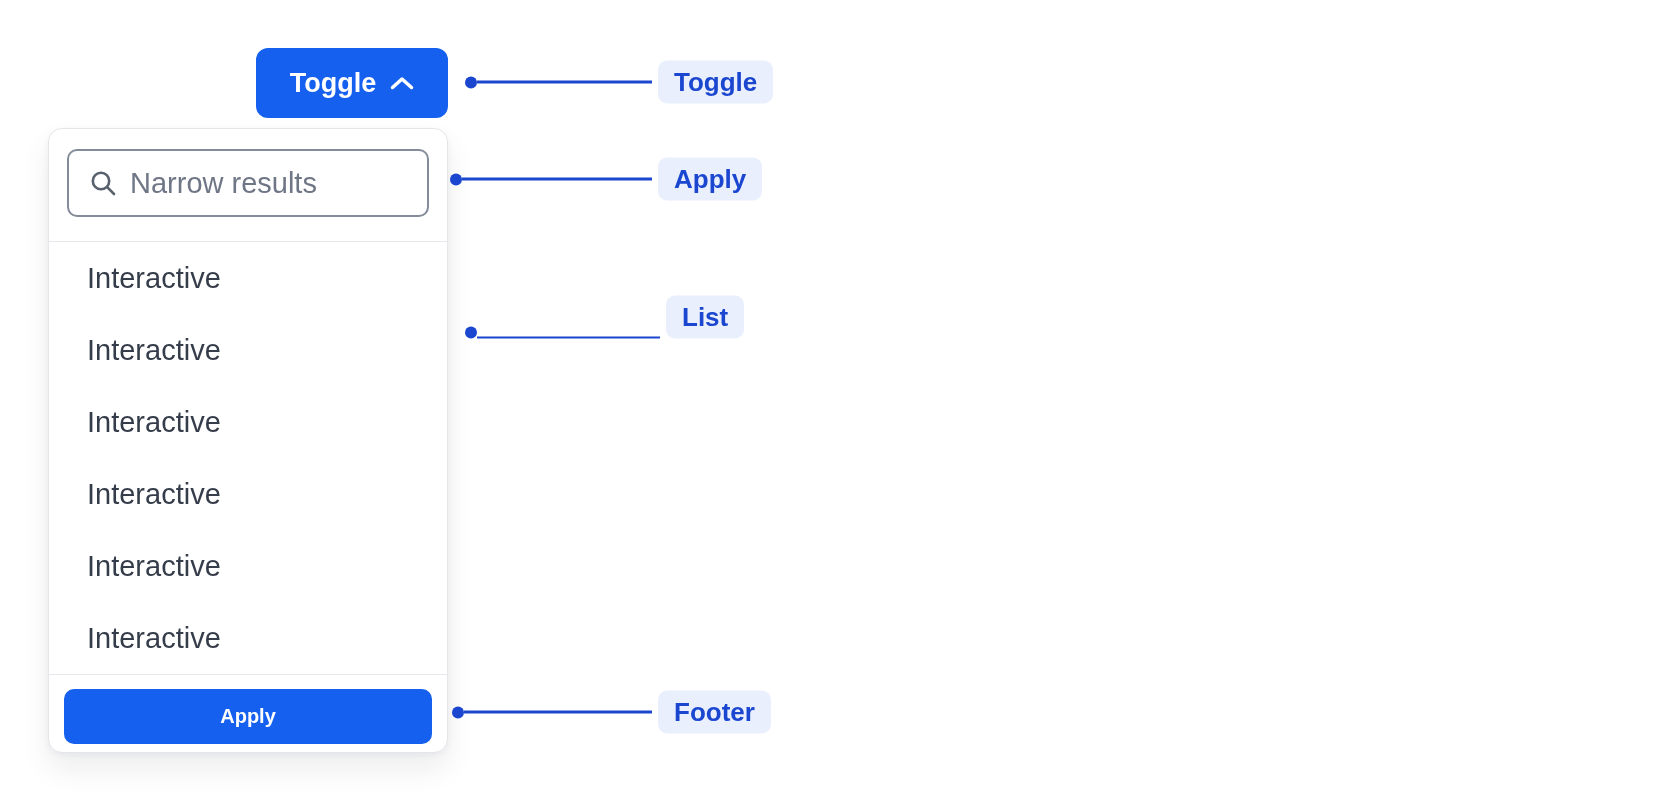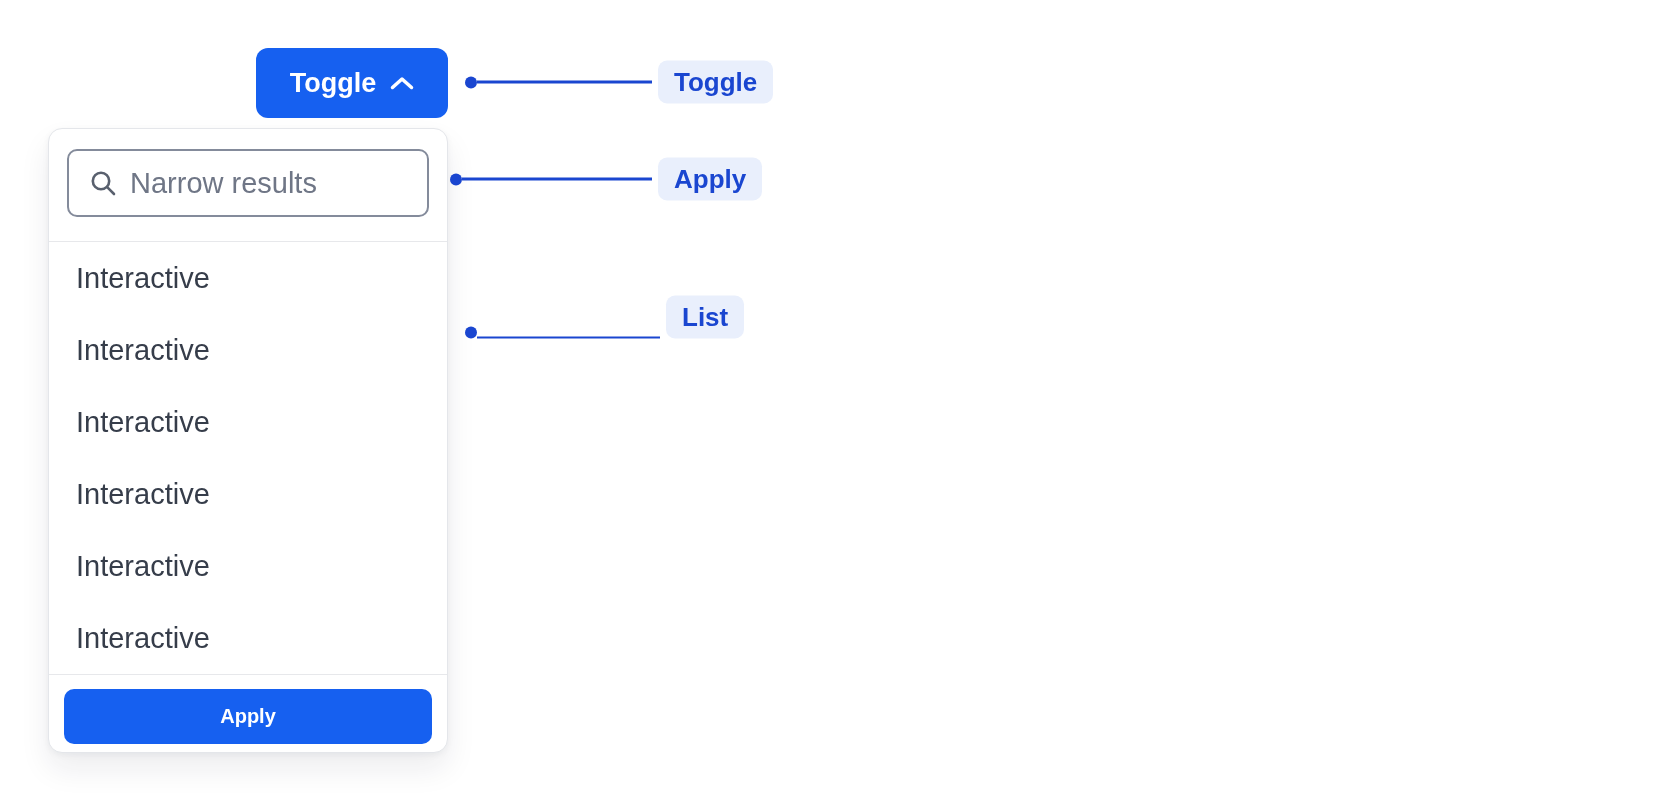--- a/index.html
+++ b/index.html
@@ -31,21 +31,21 @@
   }
   .search-box svg { flex:none; }
   .search-box input {
     border:none; outline:none; flex:1; min-width:0; background:transparent;
     font-size:29px; color:#363D4A; font-family:inherit;
   }
   .search-box input::placeholder { color:#6F7686; opacity:1; }
 
   .list { flex:1; display:flex; flex-direction:column; }
   .list-item {
-    height:72px; display:flex; align-items:center; padding-left:27px;
+    height:72px; display:flex; align-items:center; padding-left:38px;
     font-size:29px; color:#363D4A; cursor:pointer;text-align:center;
   }
 
   .panel-footer { border-top:1.5px solid #E7E8EB; padding:14px 15px; }
   .apply-btn {
     width:100%; height:55px; background:#1660F0; color:#ffffff;
     border:none; border-radius:10px; font-size:20px; font-weight:600;
     font-family:inherit; cursor:pointer;
   }
 
@@ -111,14 +111,19 @@
     <span class="line"></span>
     <span class="pill">Apply</span>
   </div>
 
   <div class="annotation" id="ann-list">
     <span class="dot"></span>
     <span class="line"></span>
     <span class="pill">List</span>
   </div>
 
+  <div class="annotation" id="ann-footer">
+    <span class="dot"></span>
+    <span class="line"></span>
+    <span class="pill">Footer</span>
+  </div>
 
 </div>
 
 </body></html>

